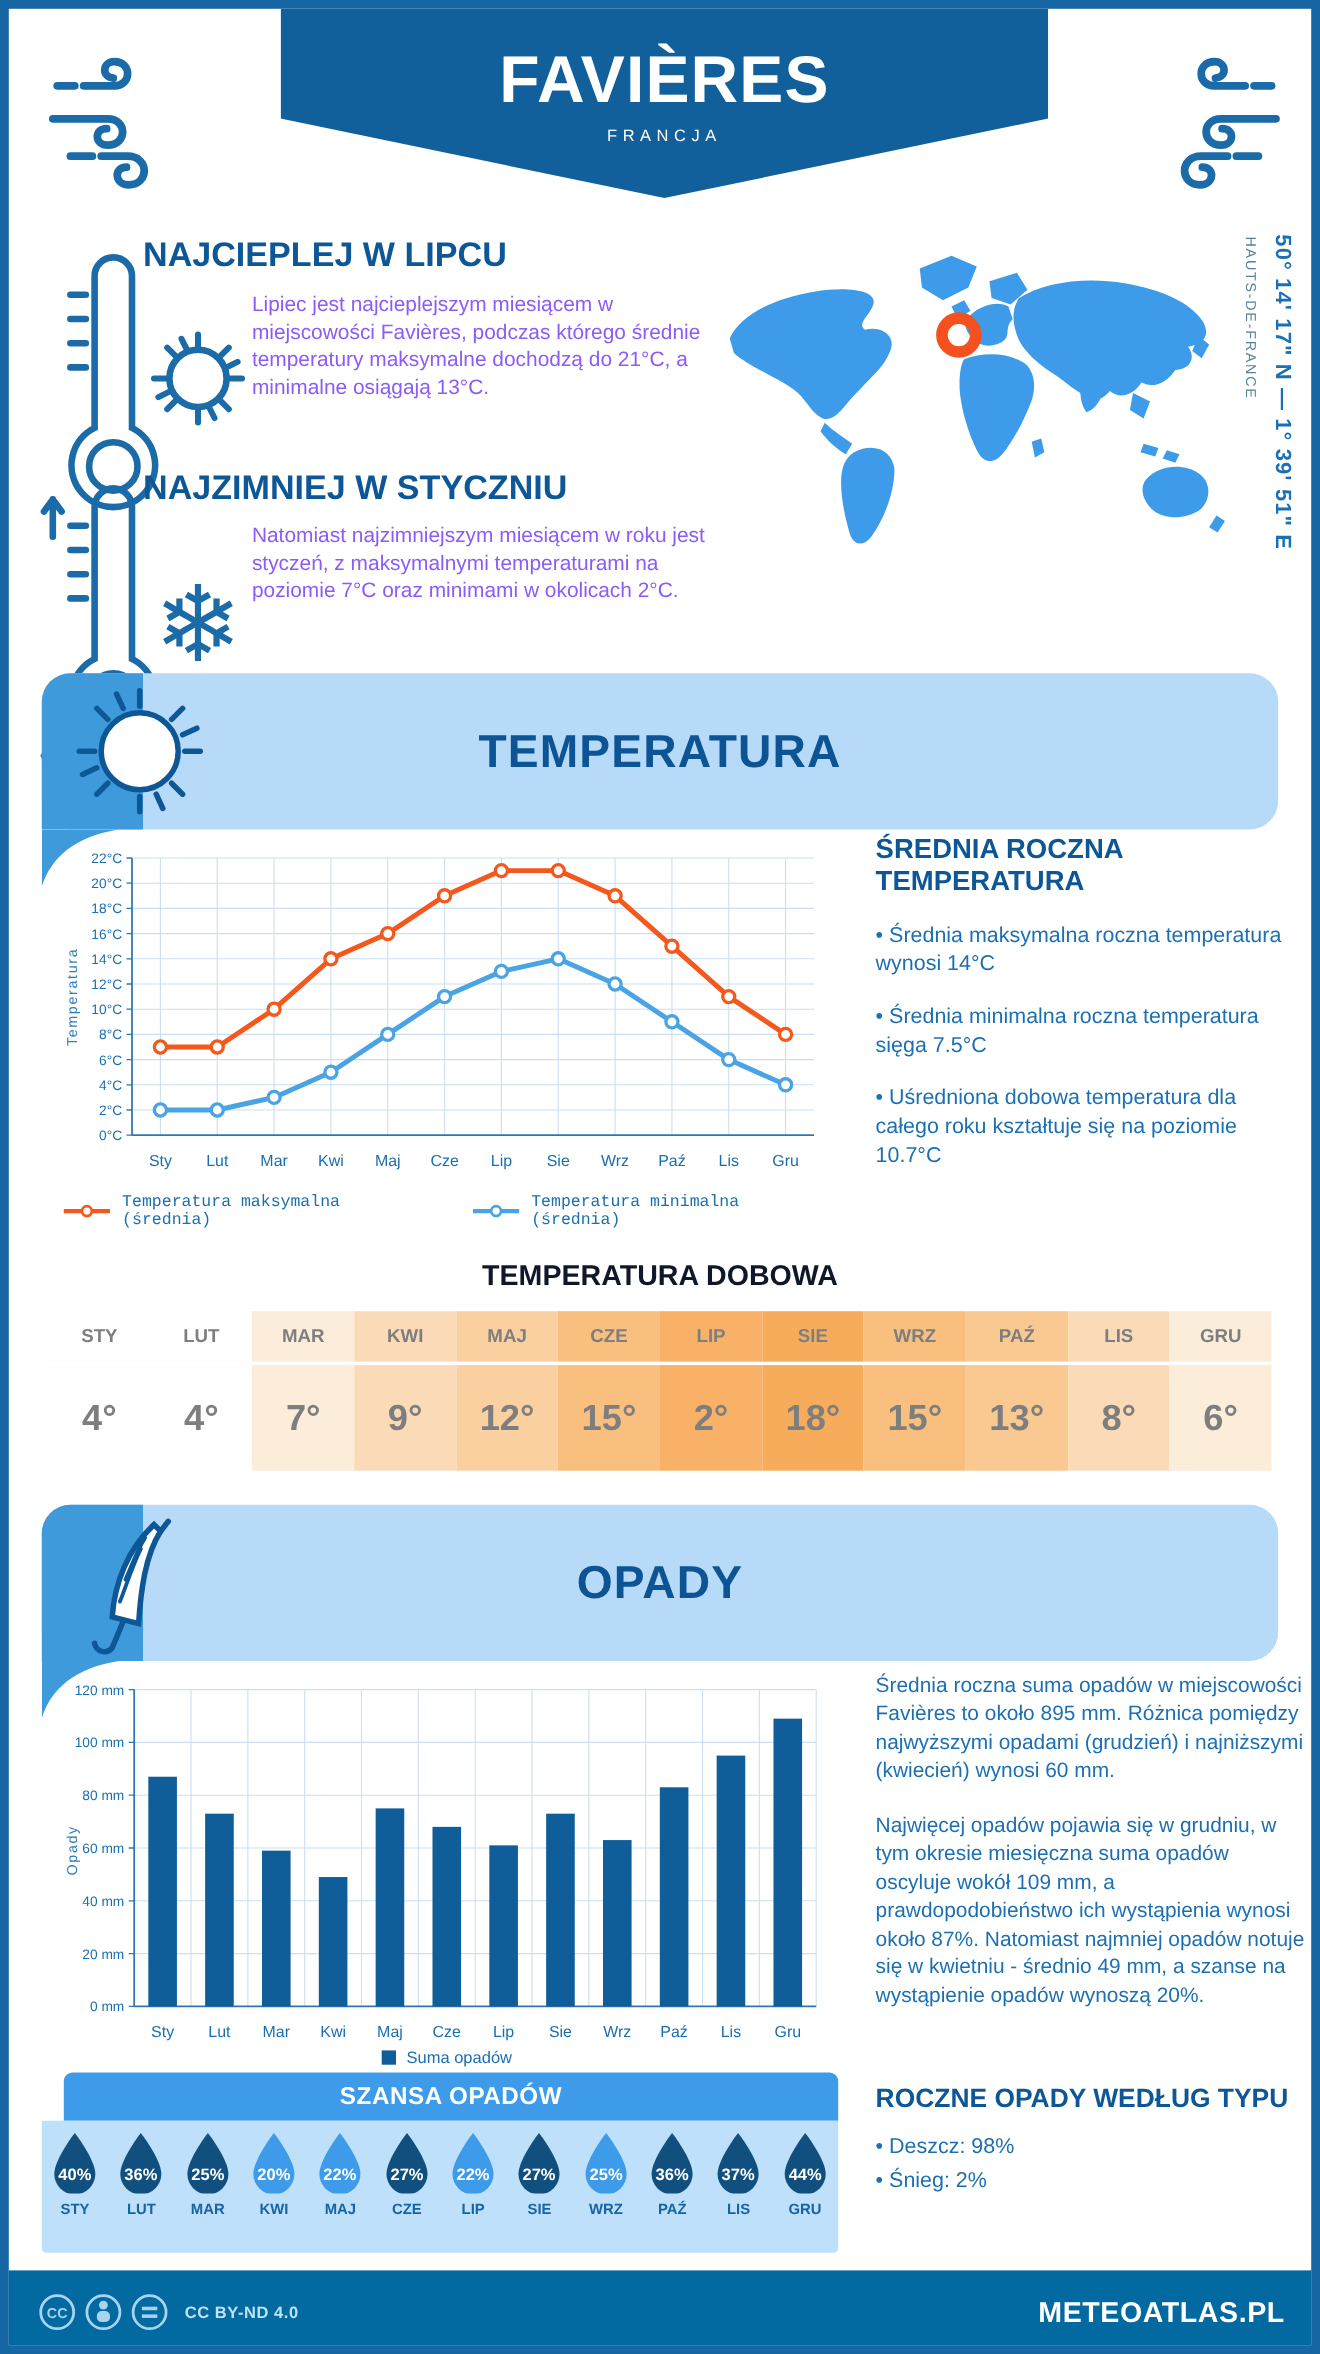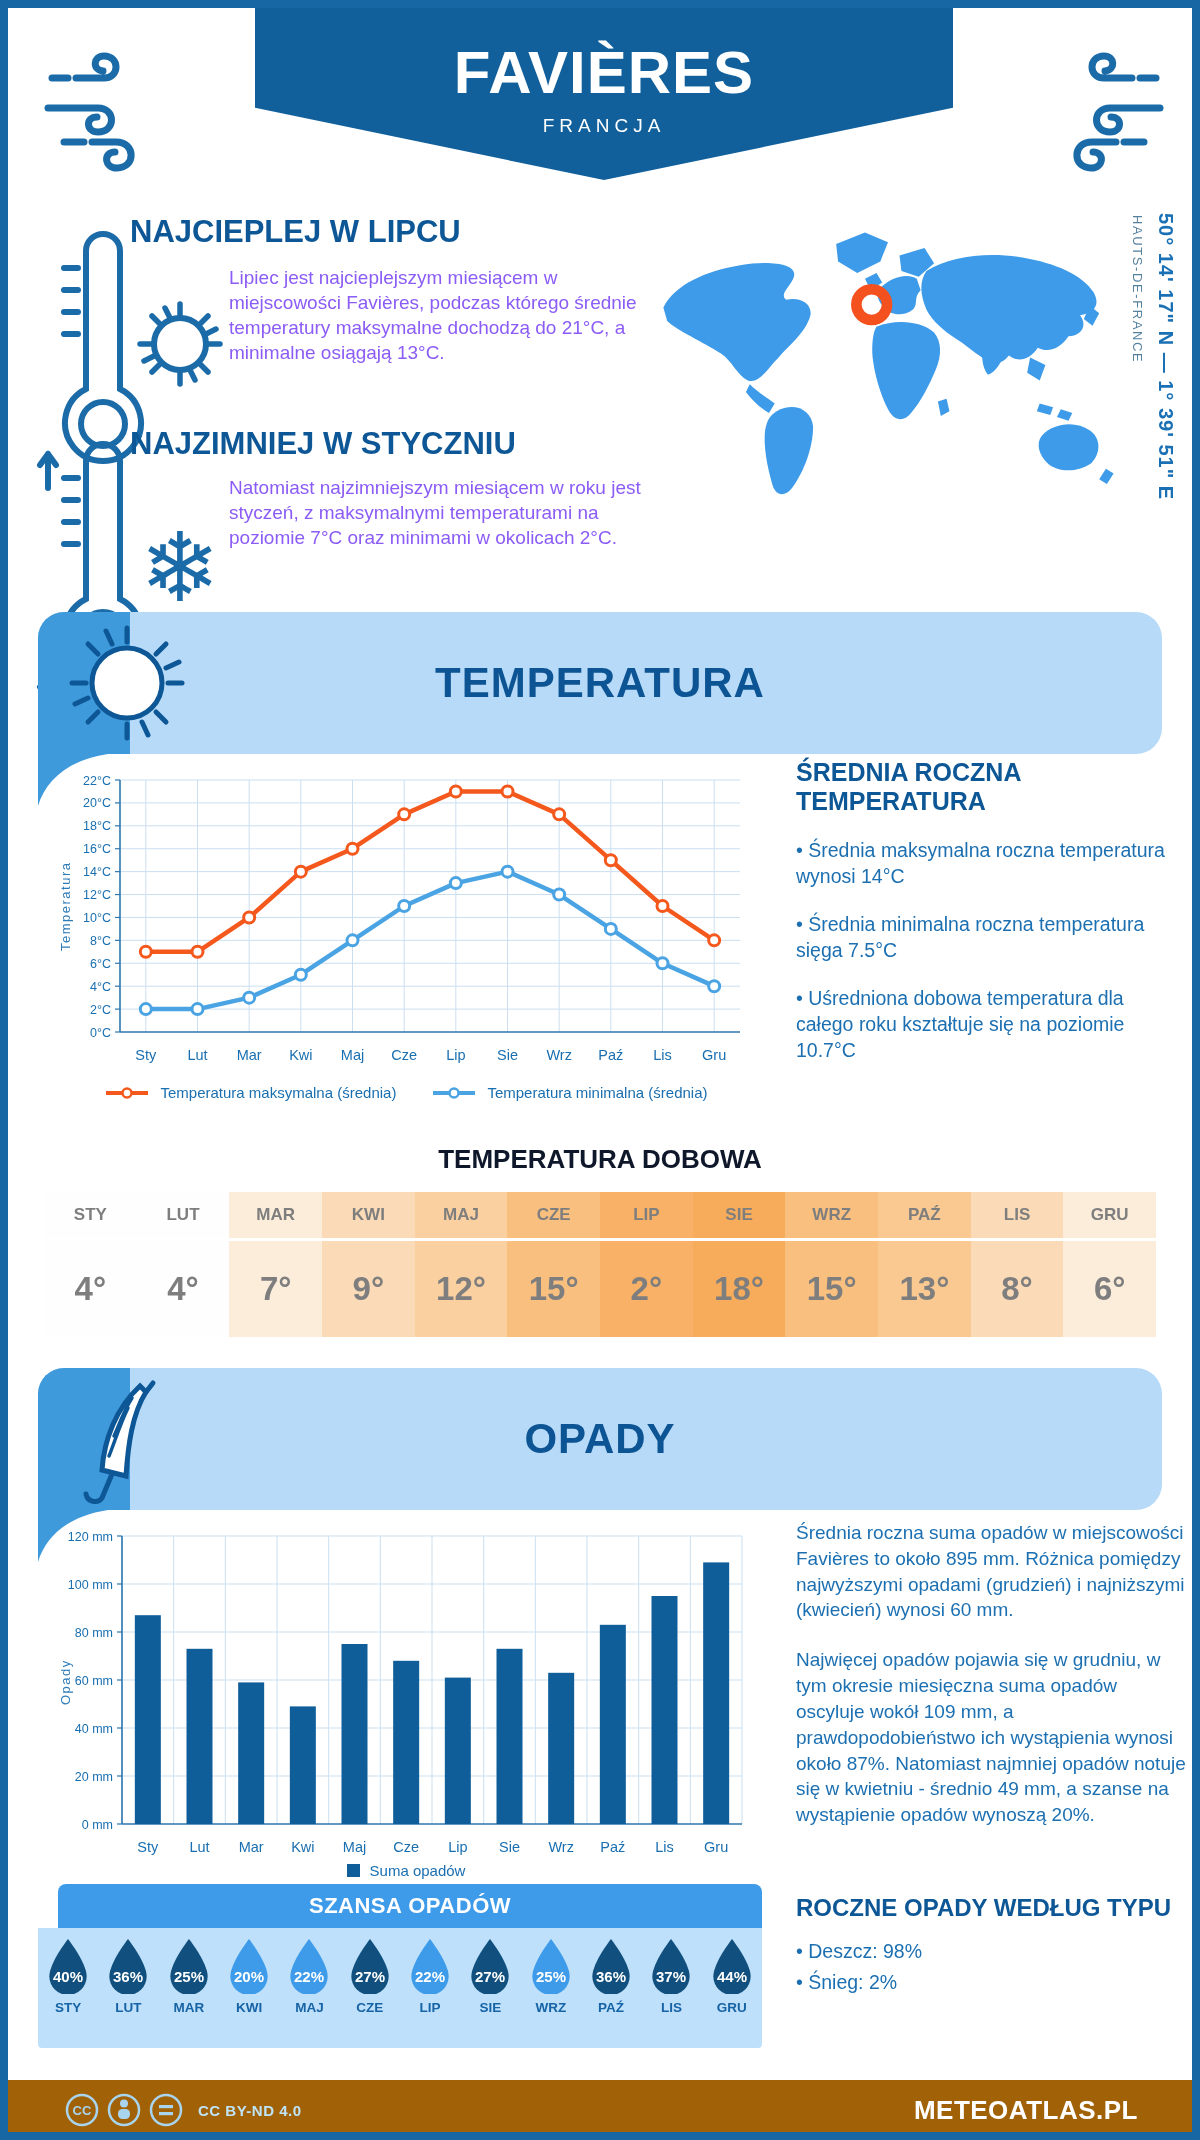--- a/index.html
+++ b/index.html
@@ -3,34 +3,34 @@
 <meta charset="utf-8">
 <style>
   html,body{margin:0;padding:0;background:#e8e8e8;}
   .page{position:relative;width:1200px;height:2140px;background:#fff;border:8px solid #1767A4;
         box-sizing:border-box;font-family:"Liberation Sans",sans-serif;overflow:hidden;margin:0 auto;}
   .abs{position:absolute;}
   
   .pennant{position:absolute;left:247px;top:0;width:698px;height:172px;background:#11609C;
            clip-path:polygon(0 0,100% 0,100% 58%,50% 100%,0 58%);text-align:center;}
   .city{margin-top:30px;font-size:60px;font-weight:bold;color:#fff;letter-spacing:1px;}
-  .country{margin-top:8px;font-size:19px;color:#fff;letter-spacing:5px;}
+  .country{margin-top:8px;font-size:15px;color:#fff;letter-spacing:5px;}
   
   .fact-title{font-size:31px;font-weight:bold;color:#0D5796;margin:0;}
   .fact-text{font-size:19px;color:#8b5cf6;margin:1px;line-height:1.32;}
   
   .vert{writing-mode:vertical-rl;}
   .coords{font-size:20px;font-weight:bold;color:#1A70B5;letter-spacing:1px;}
   .region{font-size:13px;color:#55819F;letter-spacing:1.6px;}
   
   .banner{position:absolute;width:1124px;height:142px;background:#B7DAF8;border-radius:26px;}
   .wedge{position:absolute;left:0;top:0;width:92px;height:142px;background:#3F9ADB;border-radius:26px 0 0 0;}
   .banner-title{position:relative;text-align:center;line-height:142px;font-size:42px;font-weight:bold;color:#0C5493;letter-spacing:1px;}
   
-  .legend-row{display:flex;justify-content:center;gap:35px;align-items:center;}
+  .legend-row{display:flex;justify-content:center;gap:35px;align-items:center;font-family:Liberation Mono, monospace;}
   .lg-item{display:flex;align-items:center;gap:10px;font-size:15px;color:#1A6FB0;}
   .bar-lg{display:flex;justify-content:center;align-items:center;gap:10px;font-size:15px;color:#1A6FB0;}
   .bar-lg .sq{width:13px;height:13px;background:#0F5E99;display:inline-block;}
   
   .side-h{font-size:25px;font-weight:bold;color:#0D5796;margin:0;}
   .side-ul{margin:0;padding:0;list-style:none;}
   .side-ul li{font-size:19.5px;color:#1C70B2;line-height:1.33;margin-top:22px;}
   .side-ul li::before{content:"• ";}
   .side-p{font-size:19px;color:#1C70B2;line-height:1.36;margin:4px 0 24px 0;}
   .types-ul{margin:14px 0 0 0;padding:0;list-style:none;}
@@ -45,22 +45,22 @@
   .dt-v{height:96px;line-height:96px;text-align:center;font-size:33px;font-weight:bold;color:#7E7E7E;}
   
   .chance{position:absolute;width:724px;}
   .chance-head{height:44px;line-height:44px;background:#3D9BE9;border-radius:8px 8px 0 0;text-align:center;
                color:#fff;font-weight:bold;font-size:22px;letter-spacing:0.5px;margin-left:20px;}
   .chance-body{height:120px;background:#BFE0FA;border-radius:0 0 4px 4px;display:flex;justify-content:space-around;
                align-items:flex-start;padding-top:10px;box-sizing:border-box;}
   .drop-cell{width:56px;text-align:center;}
   .drop-month{font-size:13.5px;font-weight:bold;color:#1663A5;margin-top:2px;}
   
-  .footer{position:absolute;left:-8px;right:-8px;bottom:-8px;height:60px;background:#a16207;
-          display:flex;align-items:center;justify-content:space-between;padding:0 62px;}
+  .footer{position:absolute;left:-8px;right:-8px;bottom:-8px;height:76px;background:#0369a1;
+          display:flex;align-items:center;justify-content:space-between;padding:0 32px;}
   .cc-left{display:flex;align-items:center;gap:14px;}
   .cc-label{font-size:15px;font-weight:bold;color:#BFE3F7;letter-spacing:0.5px;}
   .site{font-size:26px;font-weight:bold;color:#fff;letter-spacing:0.5px;}
 </style>
 </head>
 <body>
 
 <div class="page">
 
   <svg class="abs" style="left:30px;top:22px;" width="150" height="150" viewBox="0 0 150 150" fill="none" stroke="#1B6BA8" stroke-width="7" stroke-linecap="round">

